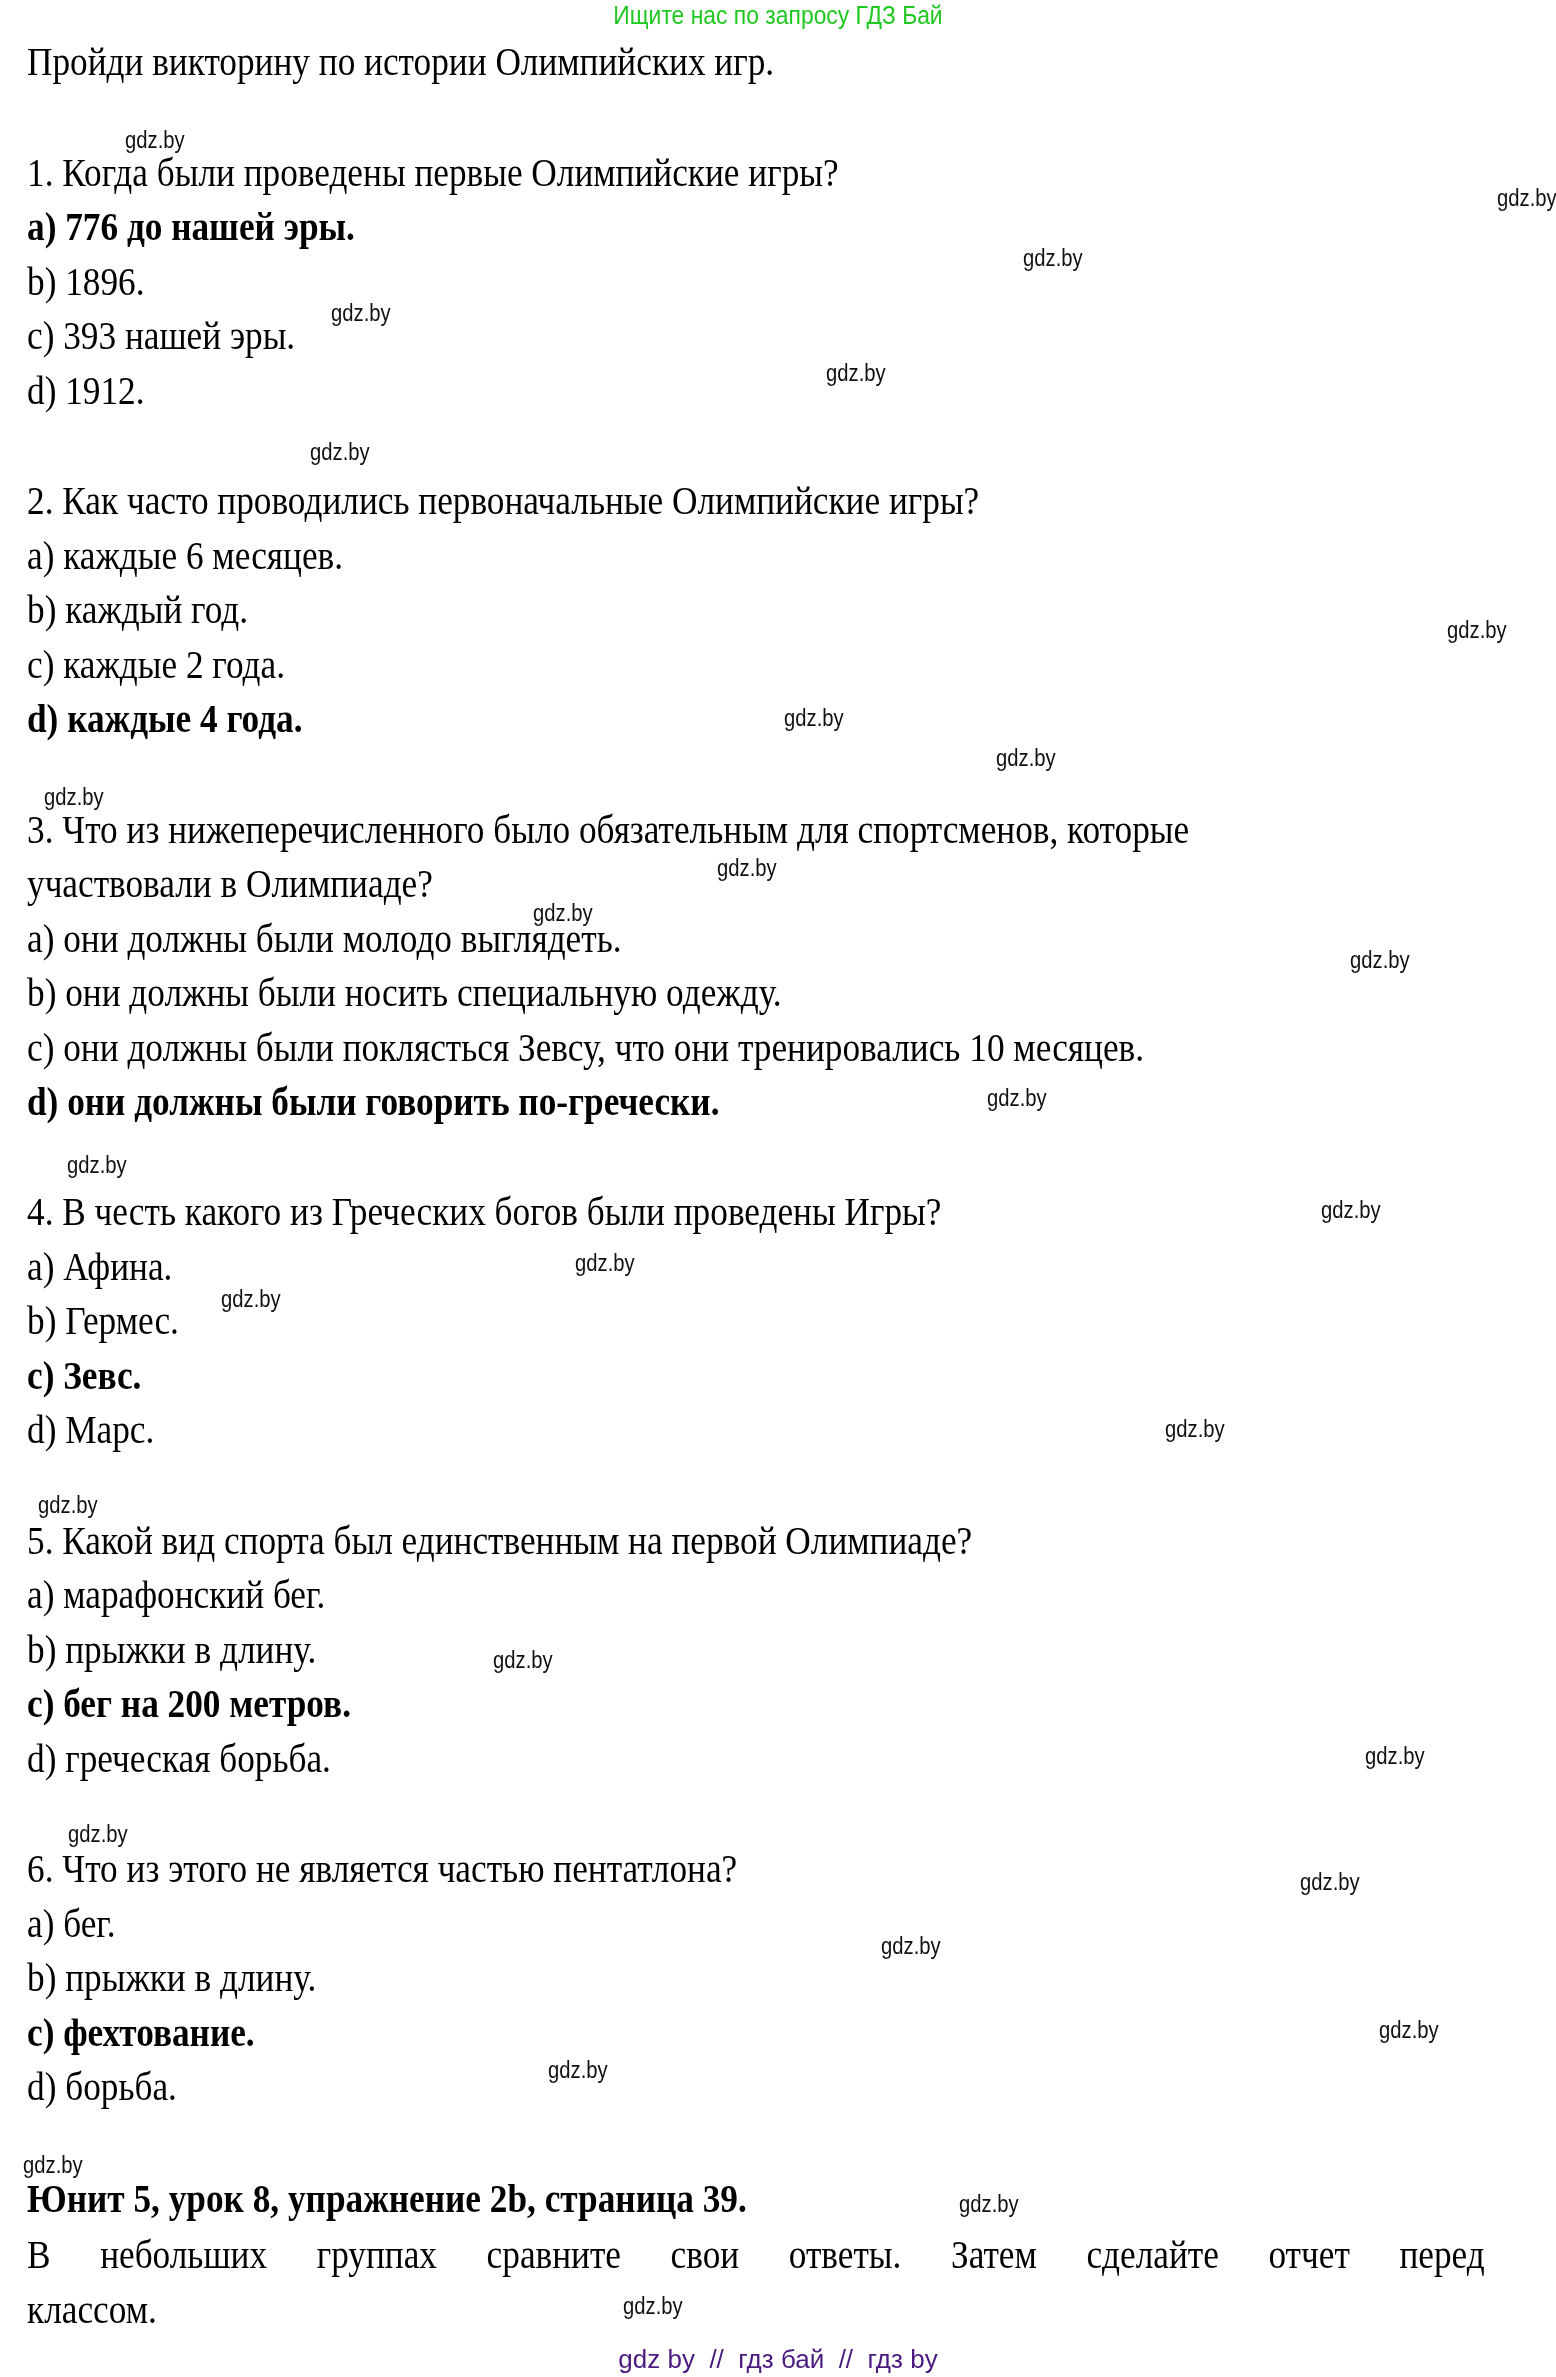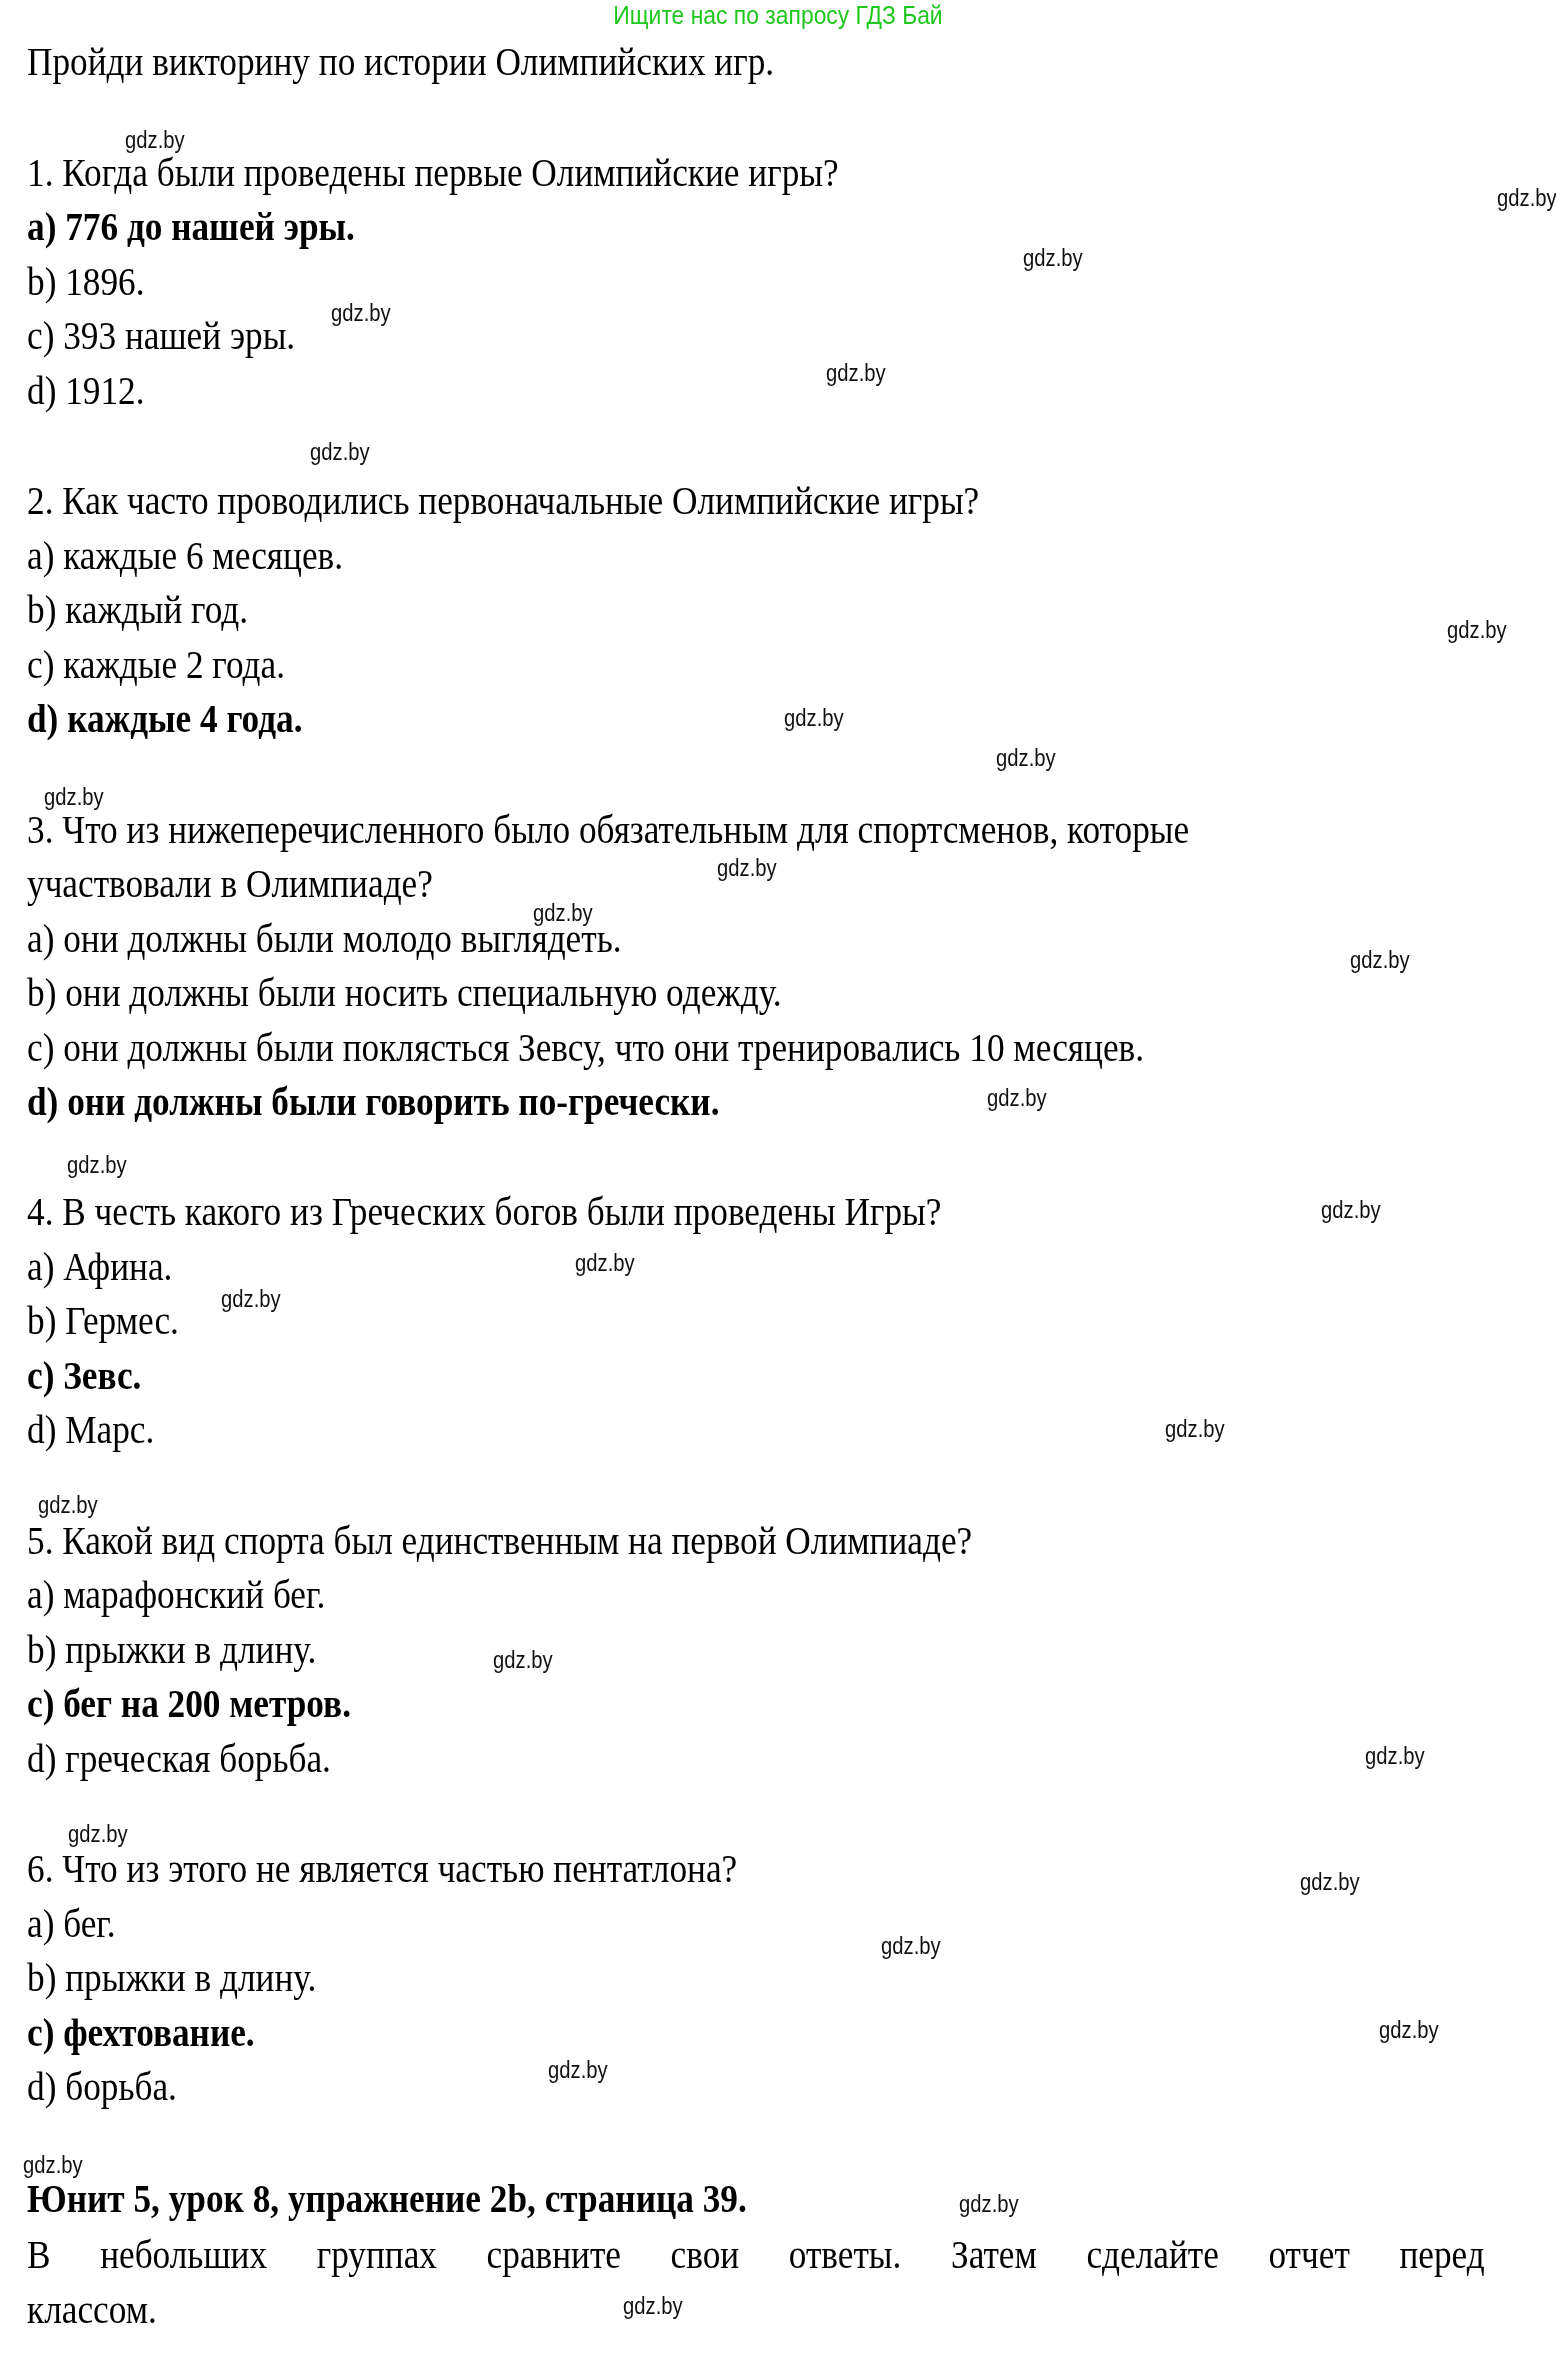--- a/index.html
+++ b/index.html
@@ -142,14 +142,15 @@
   <div class="wm" style="left:1365px; top:1743px;">gdz.by</div>
   <div class="wm" style="left:68px; top:1821px;">gdz.by</div>
   <div class="wm" style="left:1300px; top:1869px;">gdz.by</div>
   <div class="wm" style="left:881px; top:1933px;">gdz.by</div>
   <div class="wm" style="left:1379px; top:2017px;">gdz.by</div>
   <div class="wm" style="left:548px; top:2057px;">gdz.by</div>
   <div class="wm" style="left:23px; top:2152px;">gdz.by</div>
   <div class="wm" style="left:959px; top:2191px;">gdz.by</div>
   <div class="wm" style="left:623px; top:2293px;">gdz.by</div>
 
+  <div class="footer-banner">gdz by  //  гдз бай  //  гдз by</div>
 </div>
 
 
 </body></html>

